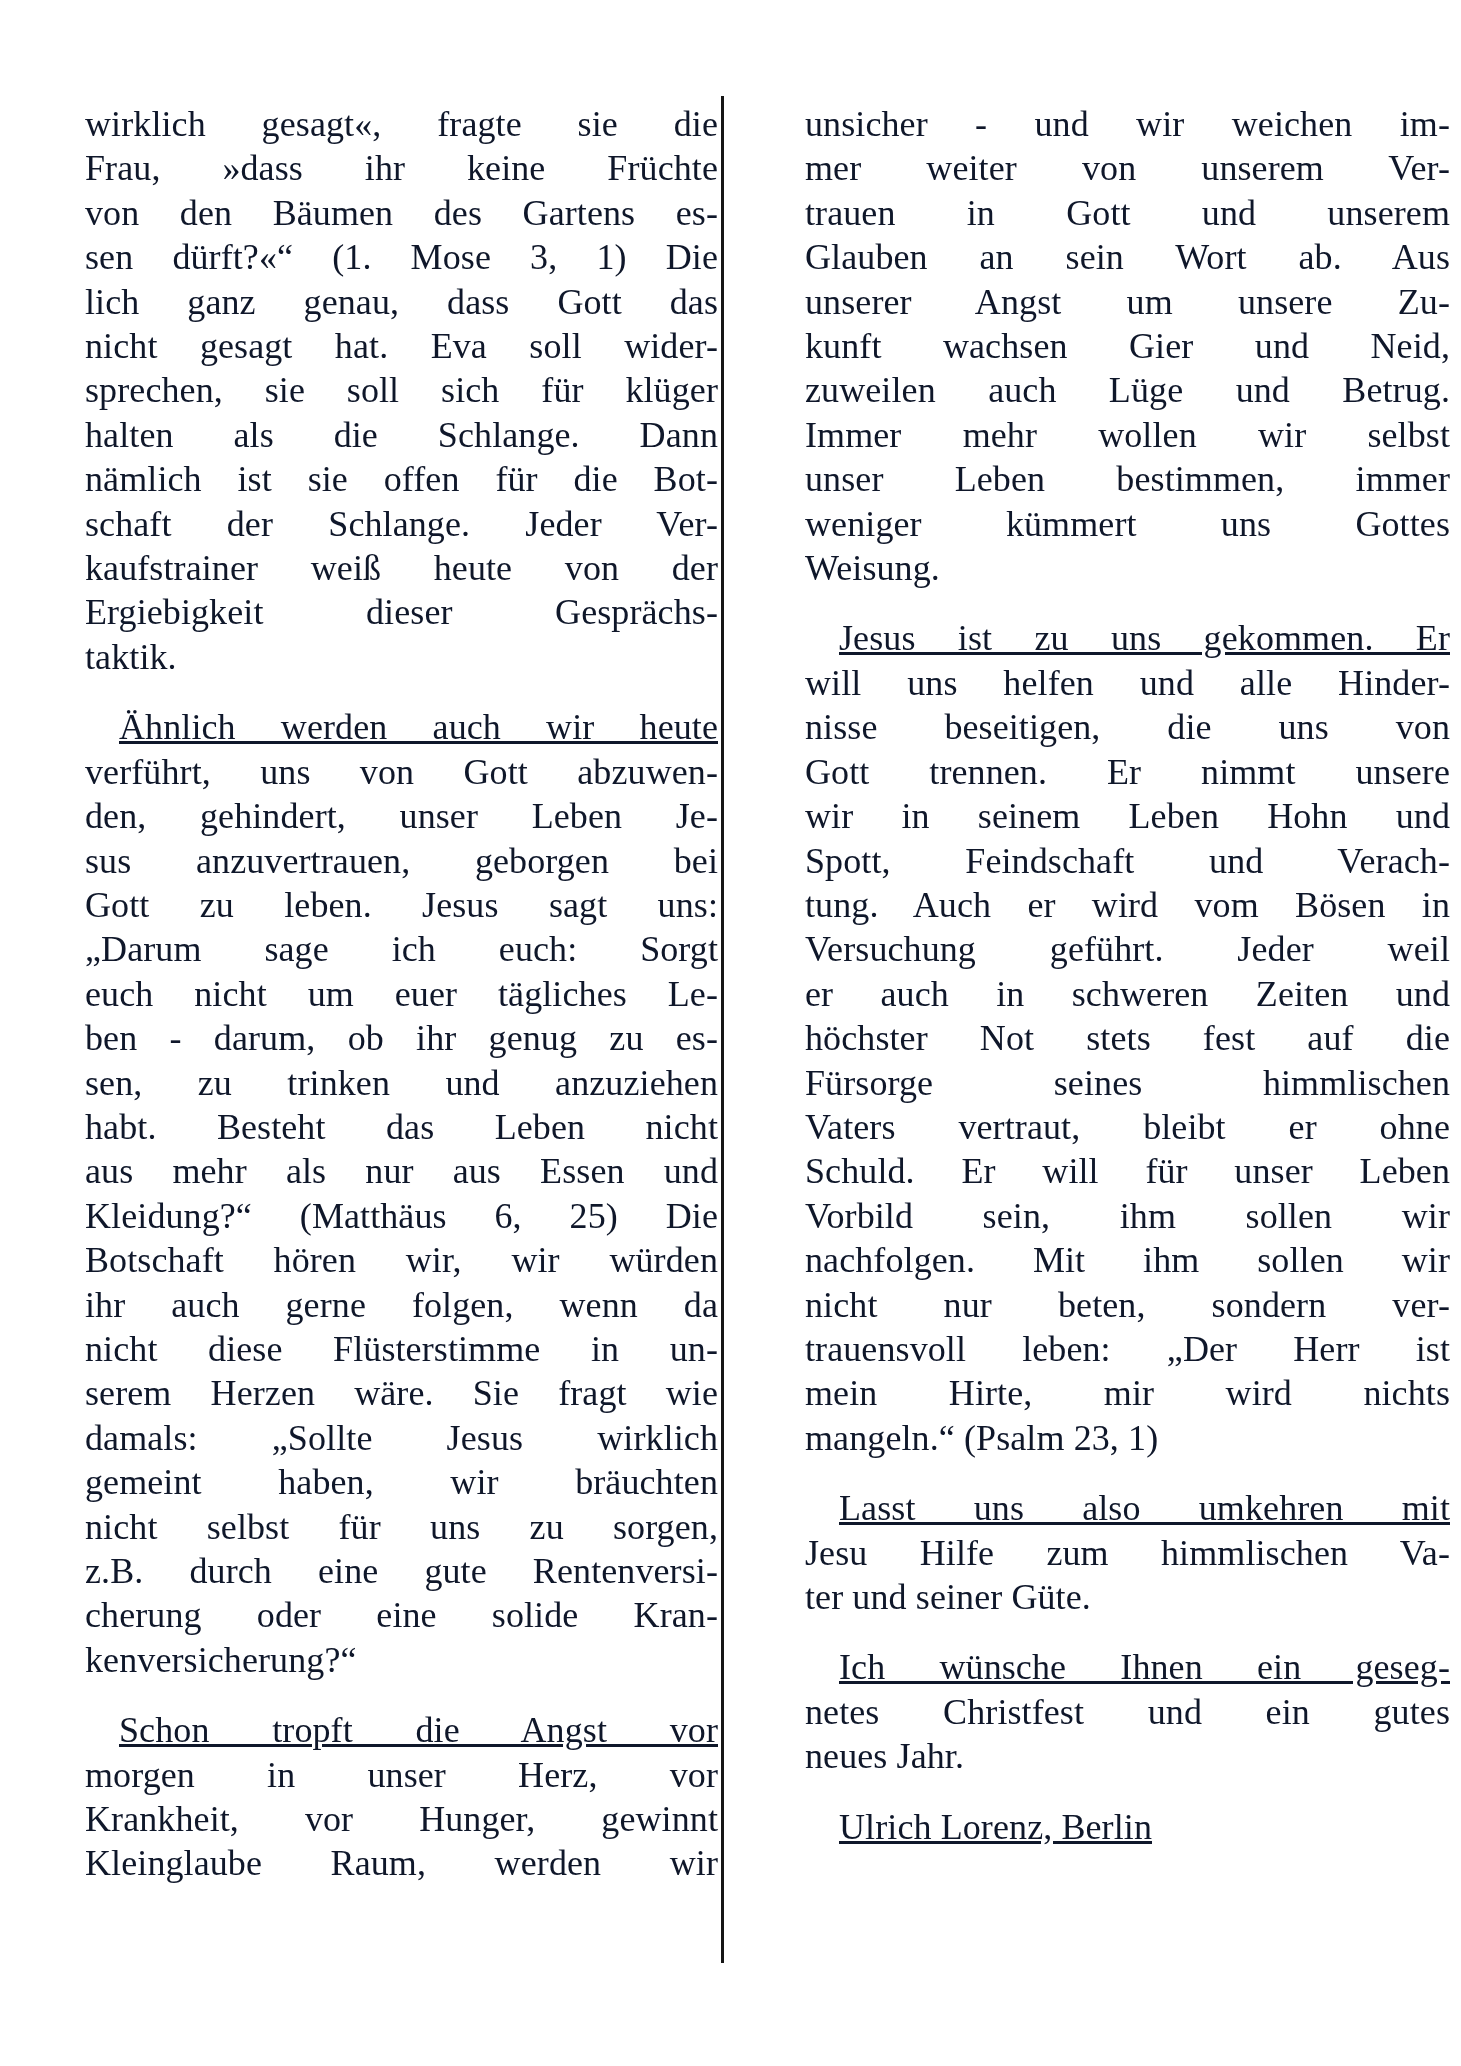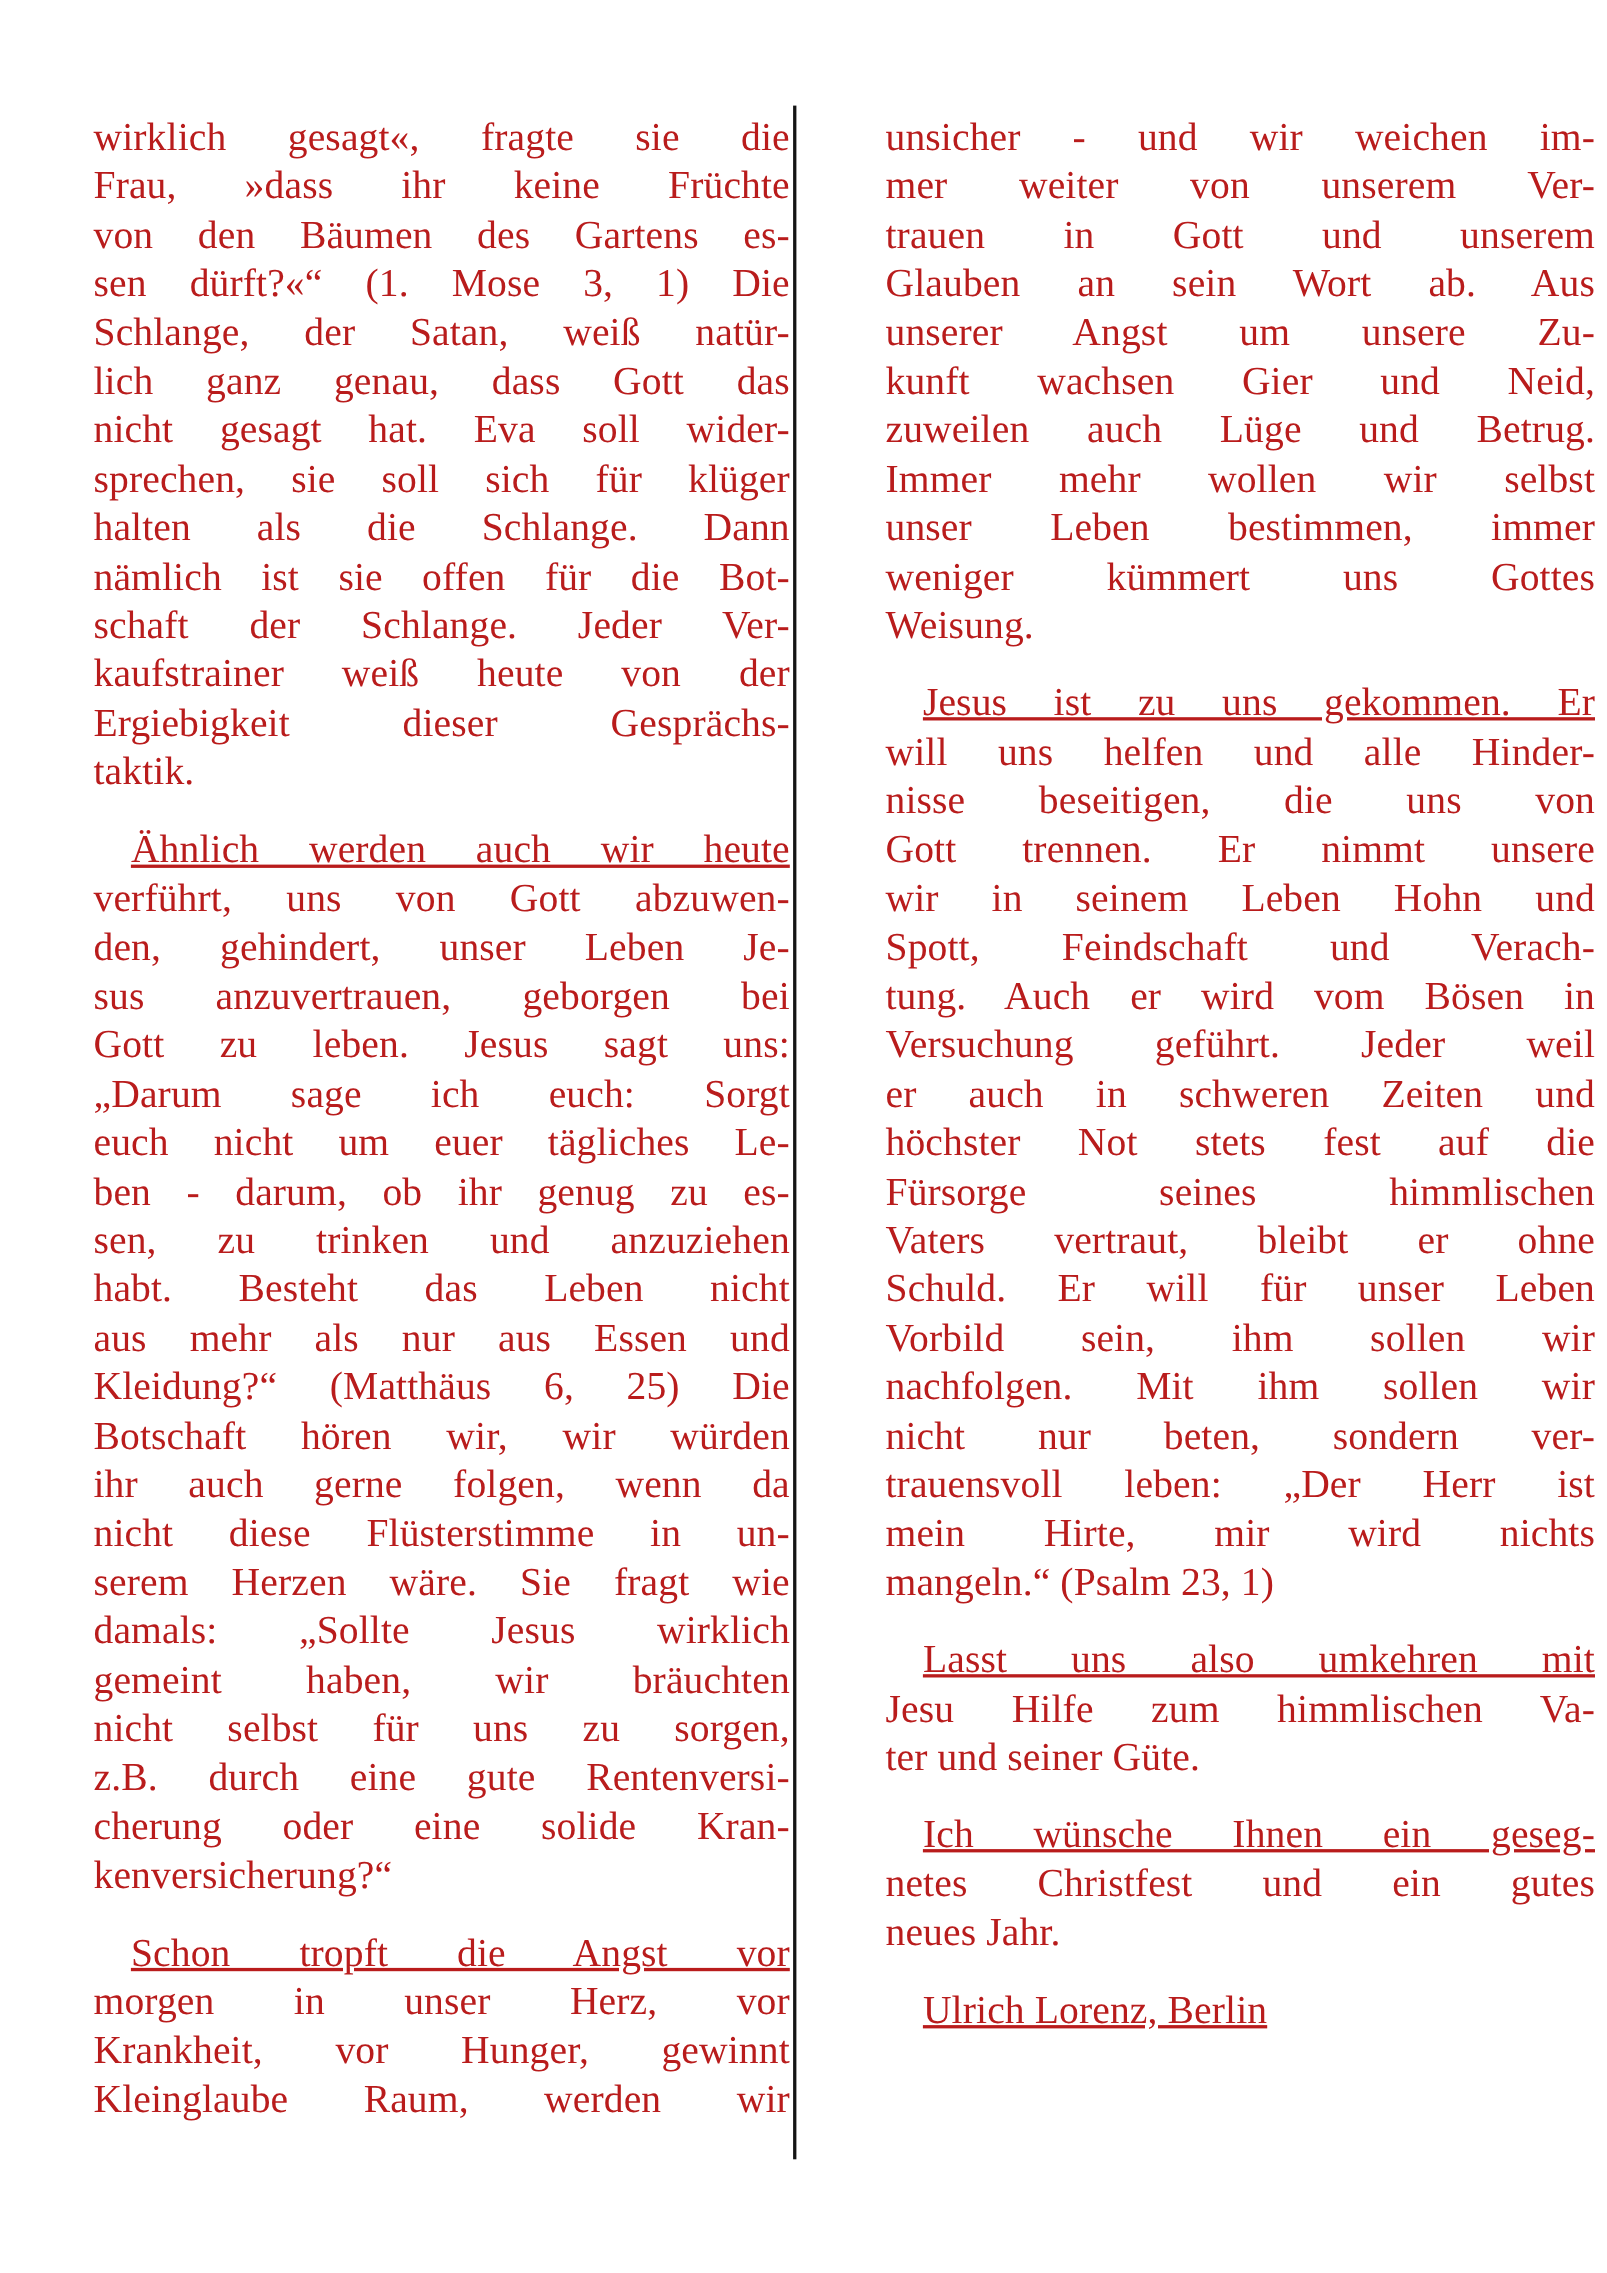--- a/index.html
+++ b/index.html
@@ -13,21 +13,21 @@
     height: 2066px;
     background: #ffffff;
     overflow: hidden;
     font-family: "Liberation Serif", "DejaVu Serif", serif;
   }
   .col {
     position: absolute;
     top: 102px;
     font-size: 36px;
     line-height: 44.4px;
-    color: #b91c1c;
+    color: #0f172a;
     letter-spacing: 0.1px;
   }
   .col-left  { left: 85px;  width: 633px; }
   .col-right { left: 805px; width: 645px; }
   .divider {
     position: absolute;
     left: 721px;
     top: 96px;
     width: 3px;
     height: 1867px;
@@ -47,21 +47,20 @@
 </head>
 <body>
 
 <div class="page">
   <div class="col col-left" id="col-left">
       <div class="para">
         <div class="line">wirklich gesagt«, fragte sie die</div>
         <div class="line">Frau, »dass ihr keine Früchte</div>
         <div class="line">von den Bäumen des Gartens es-</div>
         <div class="line">sen dürft?«“ (1. Mose 3, 1) Die</div>
-        <div class="line">Schlange, der Satan, weiß natür-</div>
         <div class="line">lich ganz genau, dass Gott das</div>
         <div class="line">nicht gesagt hat. Eva soll wider-</div>
         <div class="line">sprechen, sie soll sich für klüger</div>
         <div class="line">halten als die Schlange. Dann</div>
         <div class="line">nämlich ist sie offen für die Bot-</div>
         <div class="line">schaft der Schlange. Jeder Ver-</div>
         <div class="line">kaufstrainer weiß heute von der</div>
         <div class="line">Ergiebigkeit dieser Gesprächs-</div>
         <div class="line lastline">taktik.</div>
       </div>

